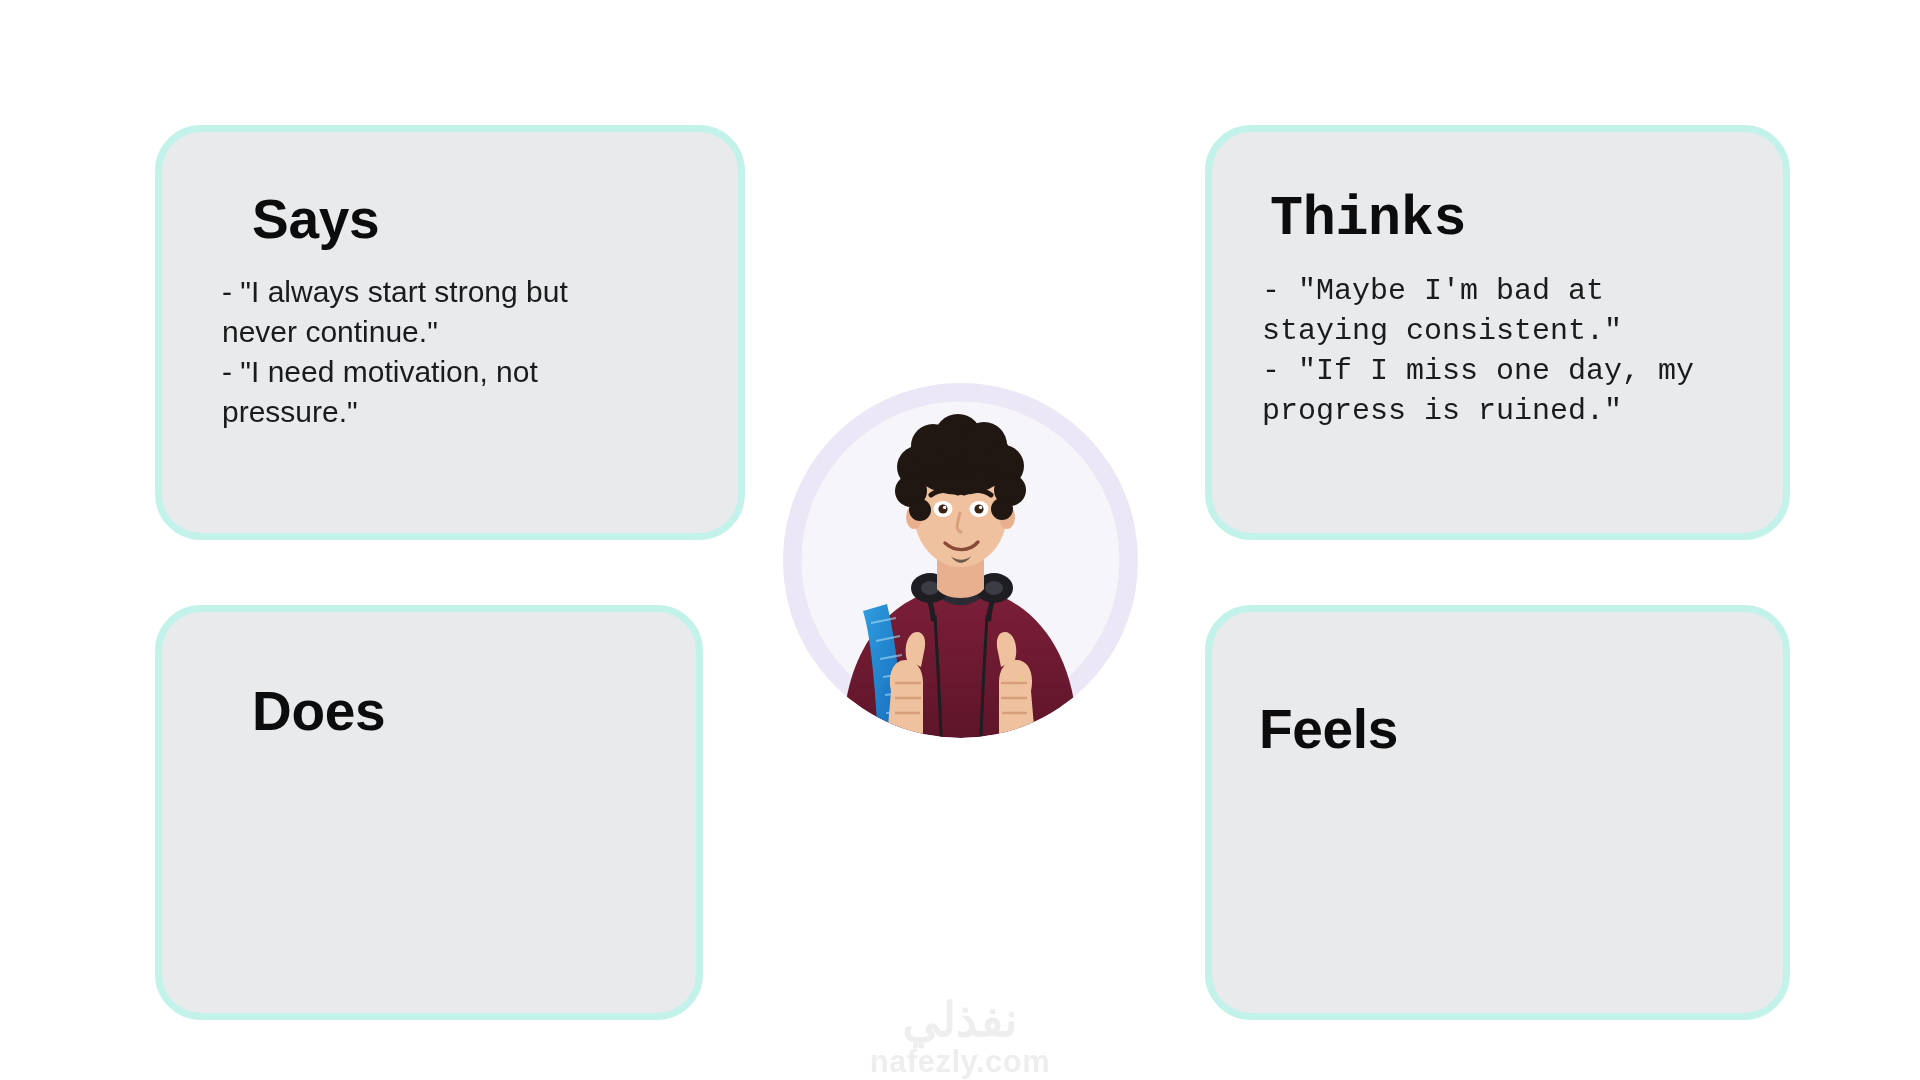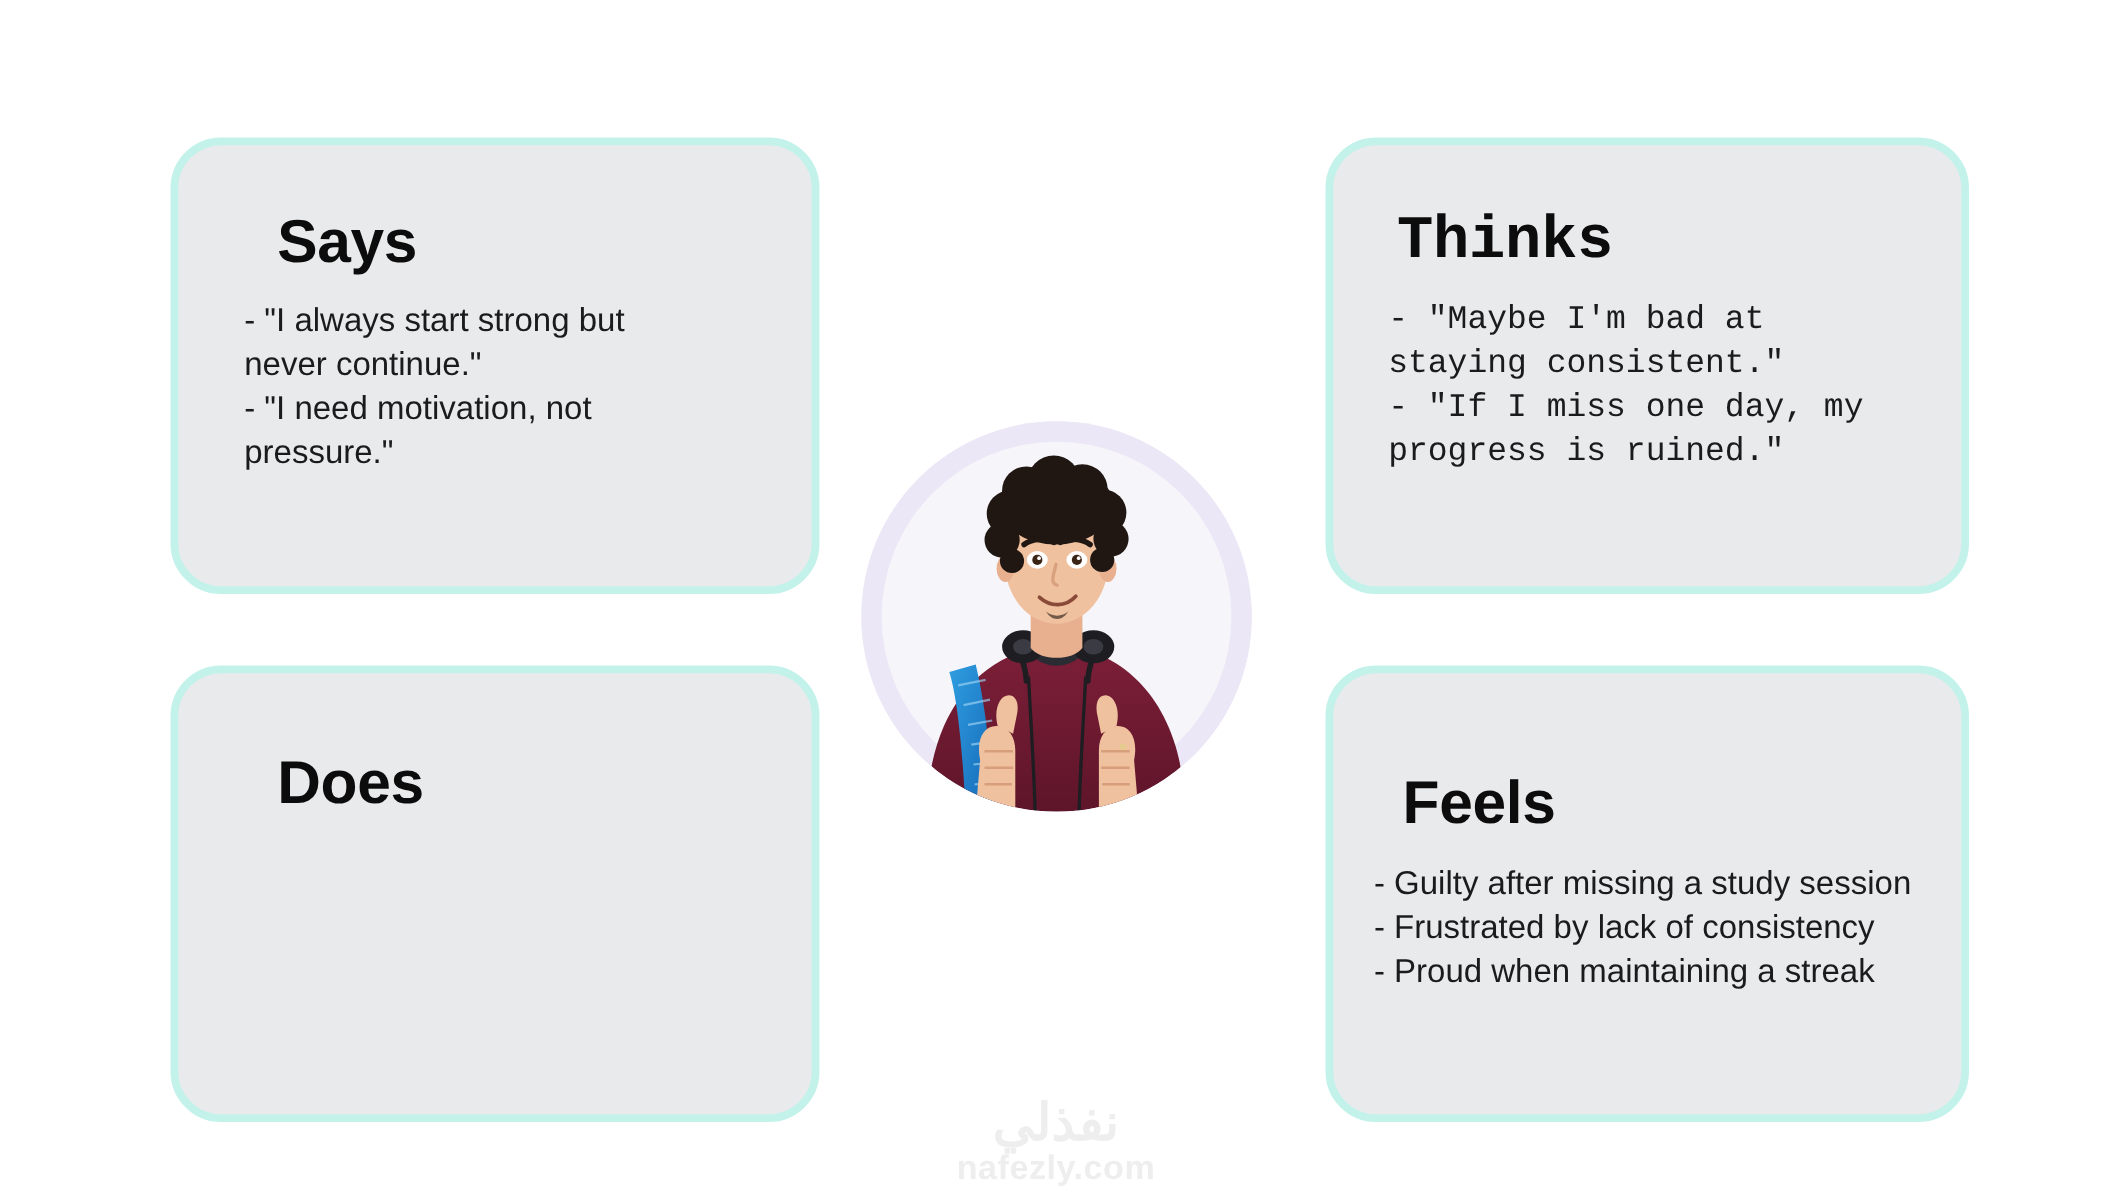--- a/index.html
+++ b/index.html
@@ -51,27 +51,27 @@
   #card-says      { left: 155px; top: 125px;  width: 590px; height: 415px; }
   #card-says .card-title { left: 90px; top: 60px; }
   #card-says .card-body  { left: 60px; top: 140px; width: 500px; }
 
   
   #card-thinks    { left: 1205px; top: 125px; width: 585px; height: 415px; font-family: Liberation Mono, monospace; }
   #card-thinks .card-title { left: 58px; top: 60px; }
   #card-thinks .card-body  { left: 50px; top: 140px; width: 510px; }
 
   
-  #card-does      { left: 155px; top: 605px;  width: 590px; height: 415px; }
+  #card-does      { left: 155px; top: 605px;  width: 548px; height: 415px; }
   #card-does .card-title { left: 90px; top: 72px; }
   #card-does .card-body  { left: 60px; top: 157px; width: 520px; }
 
   
   #card-feels     { left: 1205px; top: 605px; width: 585px; height: 415px; }
-  #card-feels .card-title { left: 47px; top: 90px; margin-left: 16px; }
+  #card-feels .card-title { left: 47px; top: 90px; }
   #card-feels .card-body  { left: 37px; top: 172px; width: 540px; }
 
   
   #avatar {
     position: absolute;
     left: 783px;
     top: 383px;
     width: 355px;
     height: 355px;
     border-radius: 50%;
@@ -125,23 +125,20 @@
 - "If I miss one day, my
 progress is ruined."</div>
   </div>
 
   <div class="card" id="card-does">
     <div class="card-title">Does</div>
   </div>
 
   <div class="card" id="card-feels">
     <div class="card-title">Feels</div>
-    <div class="card-body">- Guilty after missing a study session
-- Frustrated by lack of consistency
-- Proud when maintaining a streak</div>
   </div>
 
   <div id="avatar">
     <svg viewBox="0 0 355 355" xmlns="http://www.w3.org/2000/svg">
       <defs>
         <clipPath id="circleClip">
             <circle cx="177.5" cy="177.5" r="177.5"></circle>
           </clipPath>
         <linearGradient id="shirtG" x1="0" y1="0" x2="0" y2="1">
           <stop offset="0%" stop-color="#7d1f39"></stop>

